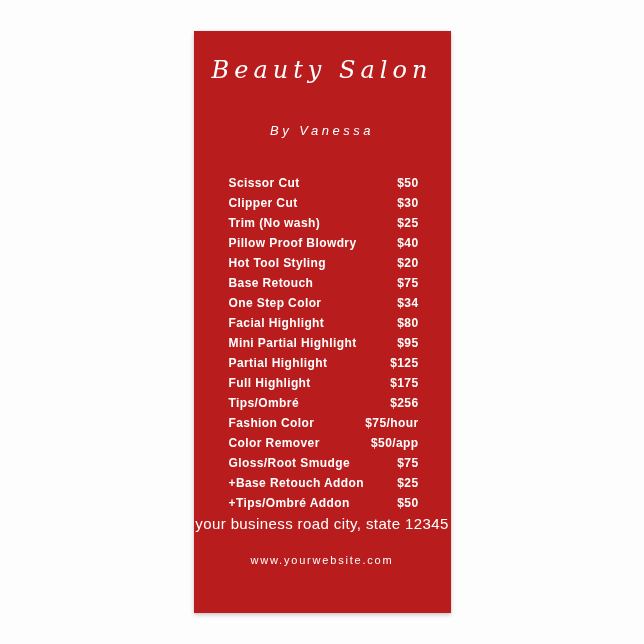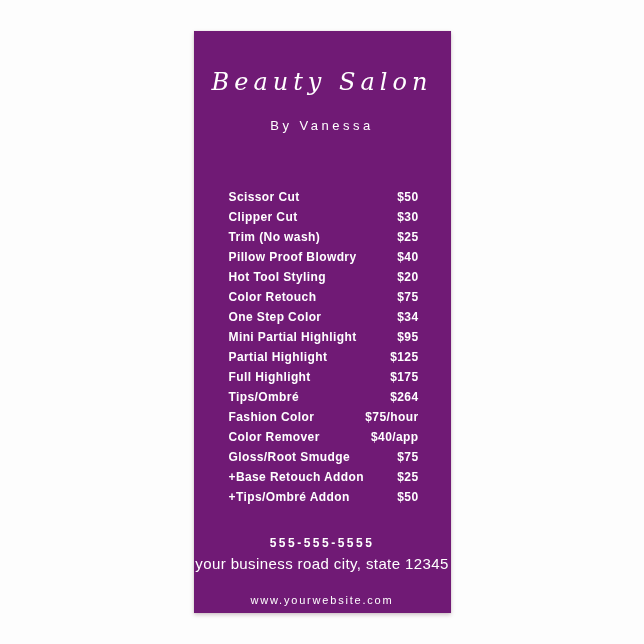--- a/index.html
+++ b/index.html
@@ -15,50 +15,51 @@
     width: 644px;
     height: 644px;
     display: flex;
     justify-content: center;
     align-items: flex-start;
   }
   .rack-card {
     margin-top: 31px;
     width: 257px;
     height: 582px;
-    background: #701a75;
+    background: #b91c1c;
     box-shadow: 0 2px 4px rgba(130, 95, 105, 0.35), 0 0 1px rgba(130, 95, 105, 0.25);
     color: #ffffff;
     box-sizing: border-box;
-    padding-top: 28px;
+    padding-top: 16px;
   }
   .card-title {
     height: 46px;
     line-height: 46px;
     text-align: center;
     font-family: "DejaVu Serif", serif;
     font-style: italic;
     font-weight: 400;
     font-size: 24px;
     letter-spacing: 5px;
     white-space: nowrap;
     color: #ffffff;
   }
   .card-subtitle {
-    margin-top: 12px;
+    margin-top: 29px;
     height: 18px;
     line-height: 18px;
     text-align: center;
     font-size: 13px;
     font-weight: 400;
     letter-spacing: 3.5px;
     color: #ffffff;
+    font-style: italic;
   }
   .service-list {
-    margin-top: 52px;
+    margin-top: 33px;
     padding: 0 32px 0 35px;
   }
   .service-row {
     height: 20px;
     display: flex;
     justify-content: space-between;
     align-items: center;
     font-size: 12px;
     font-weight: 700;
     letter-spacing: 0.4px;
@@ -124,76 +125,79 @@
     <span class="service-name">Pillow Proof Blowdry</span>
     <span class="service-price">$40</span>
   </div>
 
   <div class="service-row">
     <span class="service-name">Hot Tool Styling</span>
     <span class="service-price">$20</span>
   </div>
 
   <div class="service-row">
-    <span class="service-name">Color Retouch</span>
+    <span class="service-name">Base Retouch</span>
     <span class="service-price">$75</span>
   </div>
 
   <div class="service-row">
     <span class="service-name">One Step Color</span>
     <span class="service-price">$34</span>
   </div>
 
+  <div class="service-row">
+    <span class="service-name">Facial Highlight</span>
+    <span class="service-price">$80</span>
+  </div>
 
   <div class="service-row">
     <span class="service-name">Mini Partial Highlight</span>
     <span class="service-price">$95</span>
   </div>
 
   <div class="service-row">
     <span class="service-name">Partial Highlight</span>
     <span class="service-price">$125</span>
   </div>
 
   <div class="service-row">
     <span class="service-name">Full Highlight</span>
     <span class="service-price">$175</span>
   </div>
 
   <div class="service-row">
     <span class="service-name">Tips/Ombré</span>
-    <span class="service-price">$264</span>
+    <span class="service-price">$256</span>
   </div>
 
   <div class="service-row">
     <span class="service-name">Fashion Color</span>
     <span class="service-price">$75/hour</span>
   </div>
 
   <div class="service-row">
     <span class="service-name">Color Remover</span>
-    <span class="service-price">$40/app</span>
+    <span class="service-price">$50/app</span>
   </div>
 
   <div class="service-row">
     <span class="service-name">Gloss/Root Smudge</span>
     <span class="service-price">$75</span>
   </div>
 
   <div class="service-row">
     <span class="service-name">+Base Retouch Addon</span>
     <span class="service-price">$25</span>
   </div>
 
   <div class="service-row">
     <span class="service-name">+Tips/Ombré Addon</span>
     <span class="service-price">$50</span>
   </div>
 </div>
 
     <div class="card-footer">
-      <div class="footer-phone">555-555-5555</div>
       <div class="footer-address">your business road city, state 12345</div>
       <div class="footer-website">www.yourwebsite.com</div>
     </div>
 
   </div>
 </div>
 
 </body></html>

